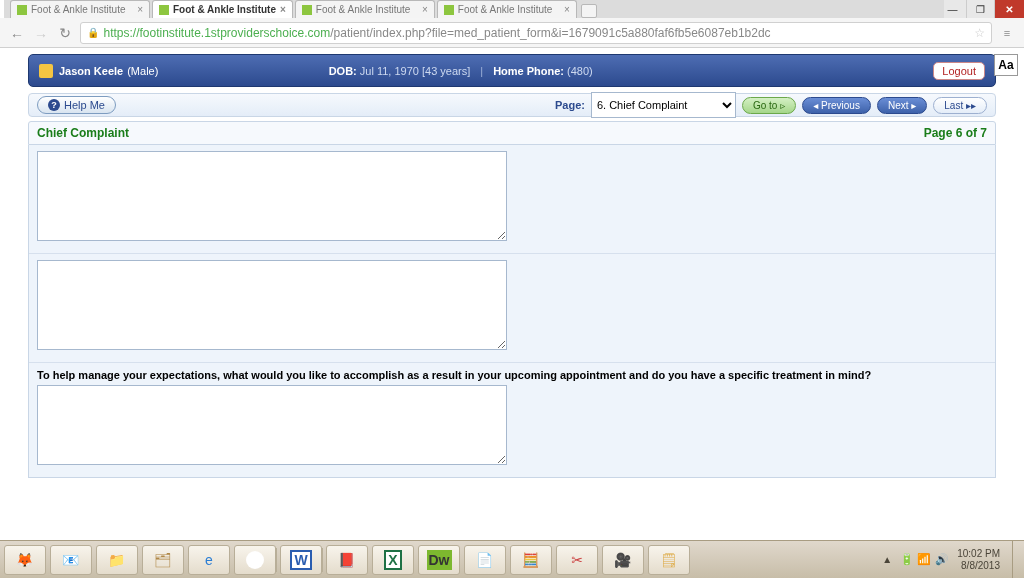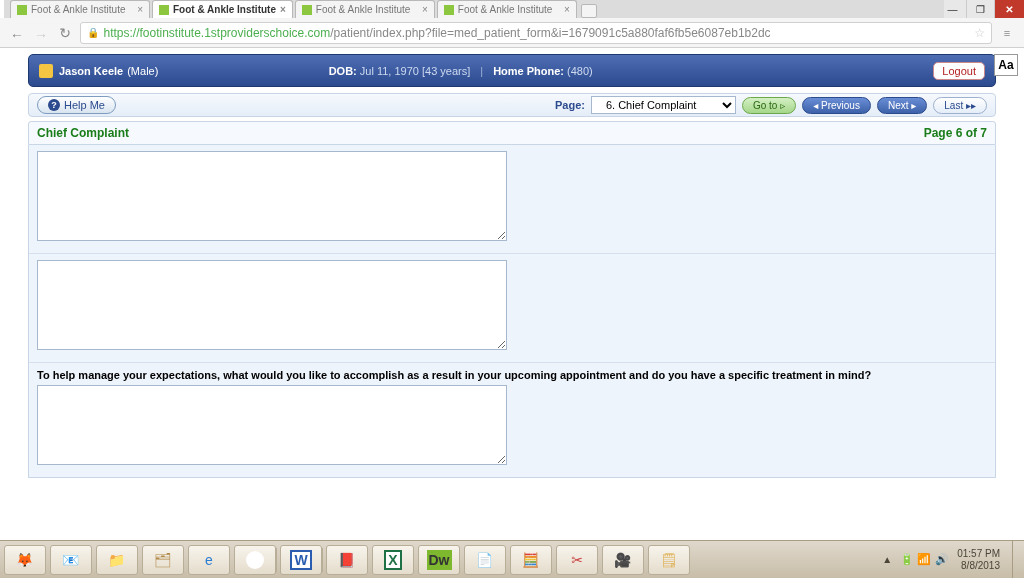--- a/index.html
+++ b/index.html
@@ -45,21 +45,21 @@
 .patient-bar .center b { color: #fff; font-weight: bold; margin-right: 3px;}
 .patient-bar .sep { color: #9db0d8; }
 .logout-btn { background: #fff; color: #b22222; border: 1px solid #c88; border-radius: 5px; padding: 2px 8px; font-size: 11px; margin-left: auto; cursor: pointer; }
 
 
 .sub-bar { margin-top: 6px; height: 24px; background: linear-gradient(#f6f9fd,#e4edf8); border: 1px solid #c9d6e6; border-radius: 4px; display: flex; align-items: center; padding: 0 8px; }
 .help-btn { background: linear-gradient(#fff,#d8e4f0); border: 1px solid #7d9cc0; border-radius: 10px; padding: 2px 10px; font-size: 11px; color: #2c4a8e; display: flex; align-items: center; gap: 4px; justify-content: center; }
 .help-btn:before { content: "?"; background: #2c4a8e; color: #fff; border-radius: 50%; width: 12px; height: 12px; display: inline-flex; align-items: center; justify-content: center; font-size: 9px; font-weight: bold; }
 .page-nav { margin-left: auto; display: flex; align-items: center; gap: 6px; font-size: 11px; }
 .page-nav .label { color: #2c4a8e; font-weight: bold; }
-.page-select { width: 145px; height: 18px; border: 1px solid #a6b8ce; font-size: 11px; background: #fff; padding: 0 10px;}
+.page-select { width: 145px; height: 26px; border: 1px solid #a6b8ce; font-size: 11px; background: #fff; padding: 0 1px;}
 .nav-btn-green { background: linear-gradient(#d4f0c4,#a5d68a); border: 1px solid #6ba84a; color: #2a6812; border-radius: 10px; padding: 2px 10px; font-size: 10px; }
 .nav-btn-blue { background: linear-gradient(#6a8ed6,#3e62aa); border: 1px solid #2c4a8e; color: #fff; border-radius: 10px; padding: 2px 10px; font-size: 10px; }
 .nav-btn-white { background: linear-gradient(#fff,#e4edf8); border: 1px solid #9db0d0; color: #2c4a8e; border-radius: 10px; padding: 2px 10px; font-size: 10px; }
 
 
 .section-head { margin-top: 4px; display: flex; justify-content: space-between; border: 1px solid #c9d6e6; border-radius: 3px 3px 0 0; padding: 4px 8px; background: #f6f9fd;}
 .section-head .title { color: #1a7d1a; font-weight: bold; font-size: 12px; }
 .section-head .pageno { color: #1a7d1a; font-weight: bold; font-size: 12px; }
 
 .instructions { border: 1px solid #c9d6e6; border-top: none; background: #eef4fb; padding: 6px 8px; color: #2c4a8e; font-size: 10px; }
@@ -225,18 +225,18 @@
       <span class="ic-stk">🗒</span>
     </div>
   <div class="tray">
     <span>▲</span>
     <span class="tray-icons">
       <span>🔋</span>
       <span>📶</span>
       <span>🔊</span>
     </span>
     <div class="clock">
-      <div>01:57 PM</div>
+      <div>10:02 PM</div>
       <div>8/8/2013</div>
     </div>
   </div>
   <div class="show-desk"></div>
 </div>
 
 </body></html>

